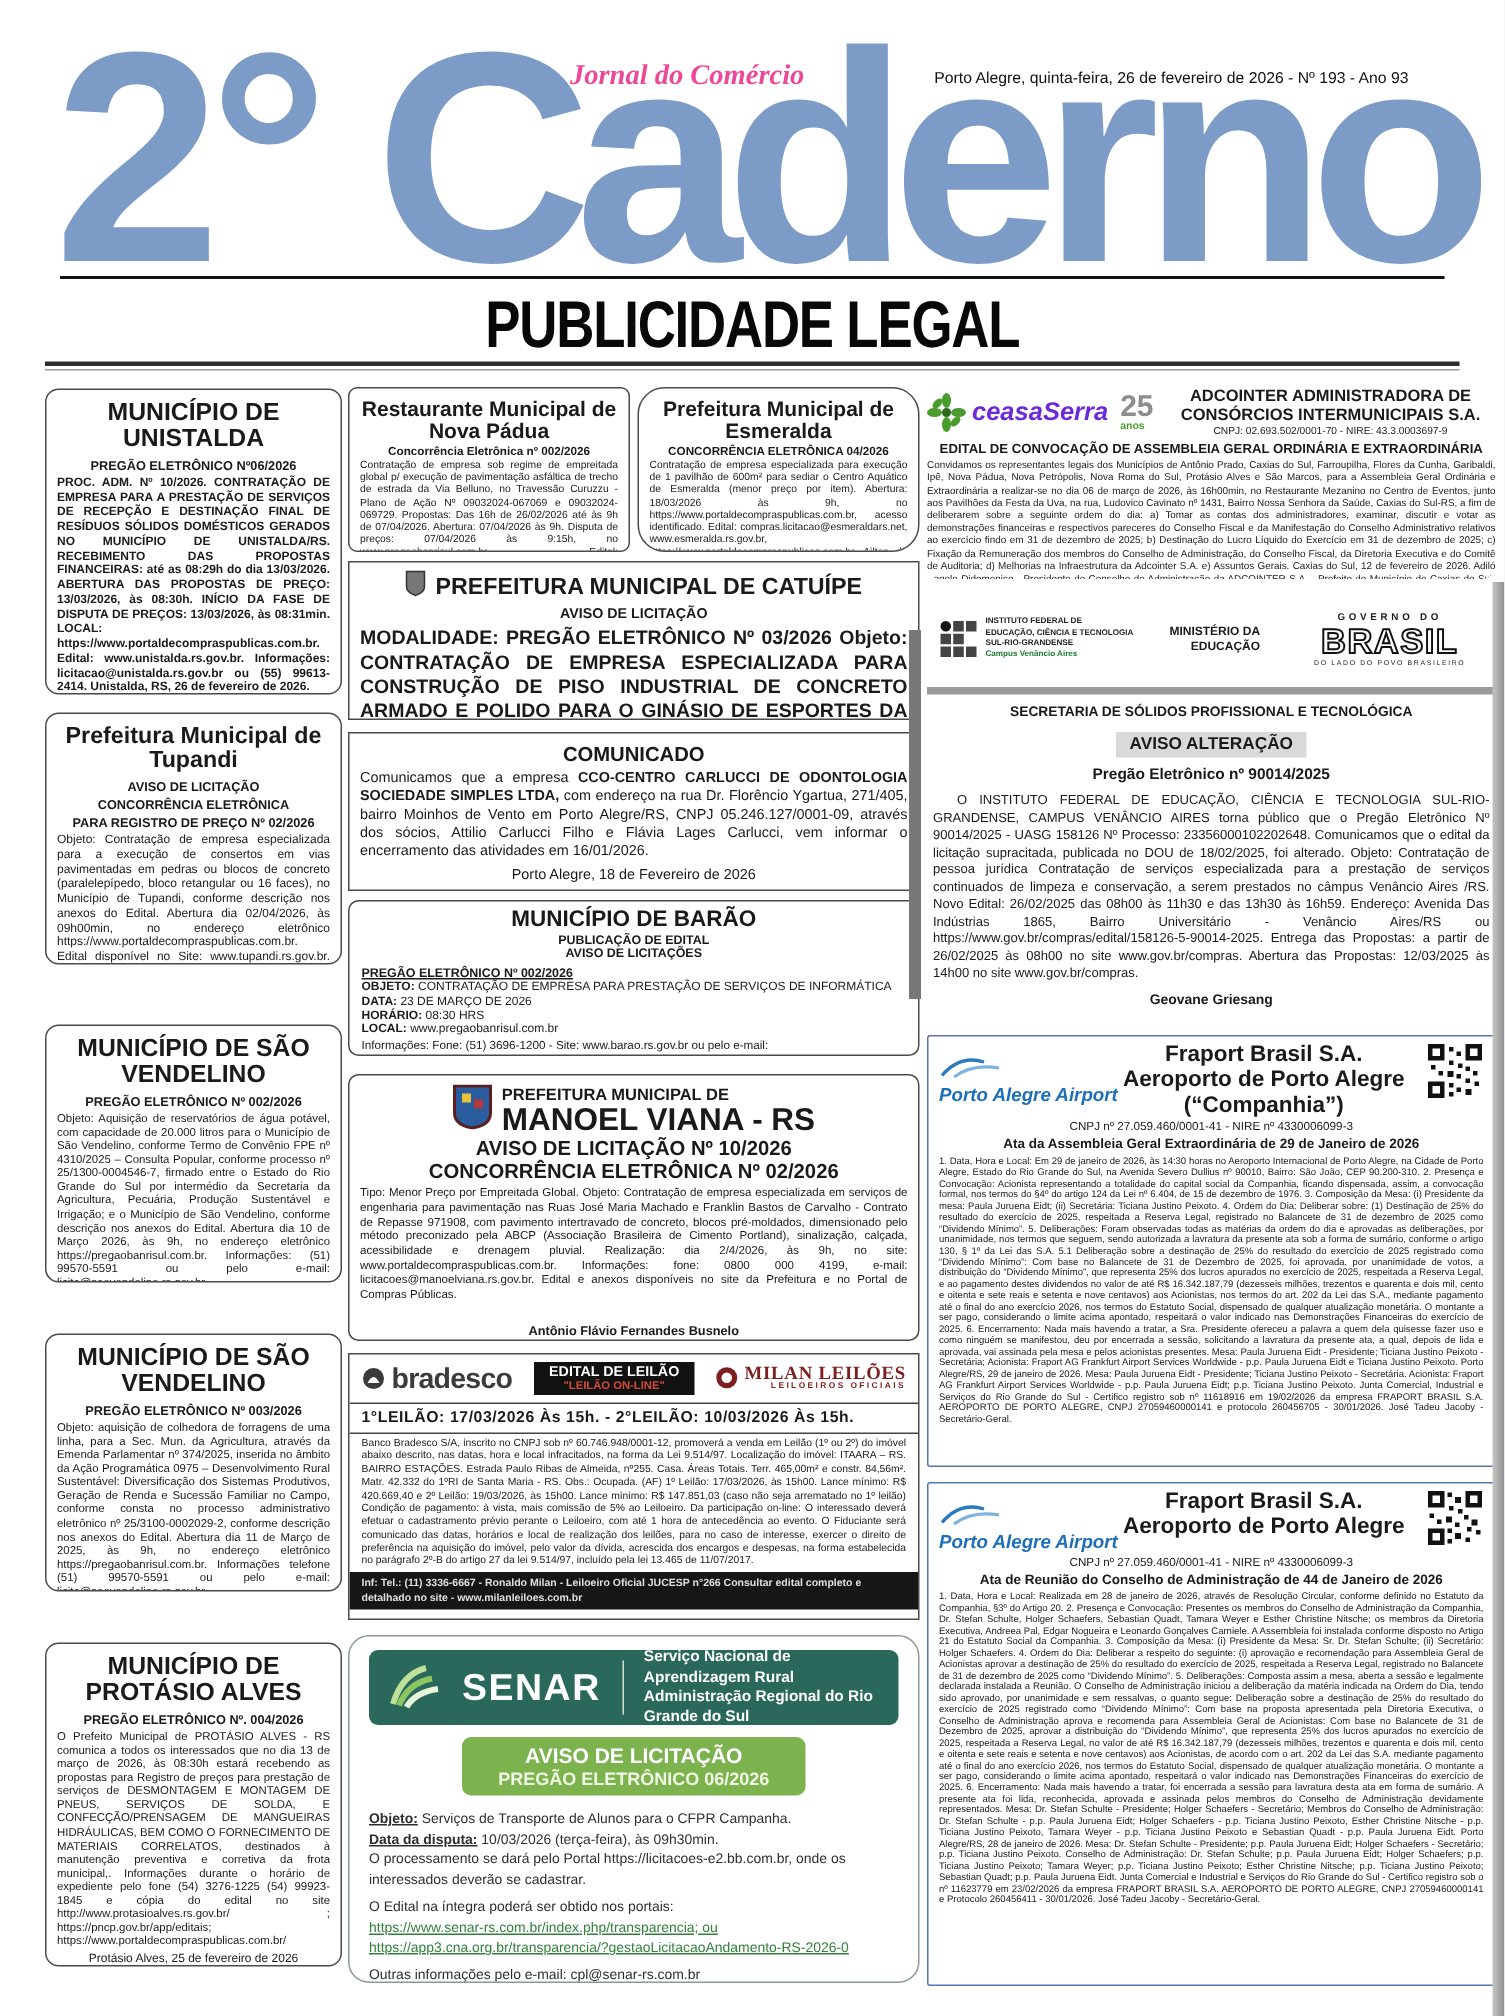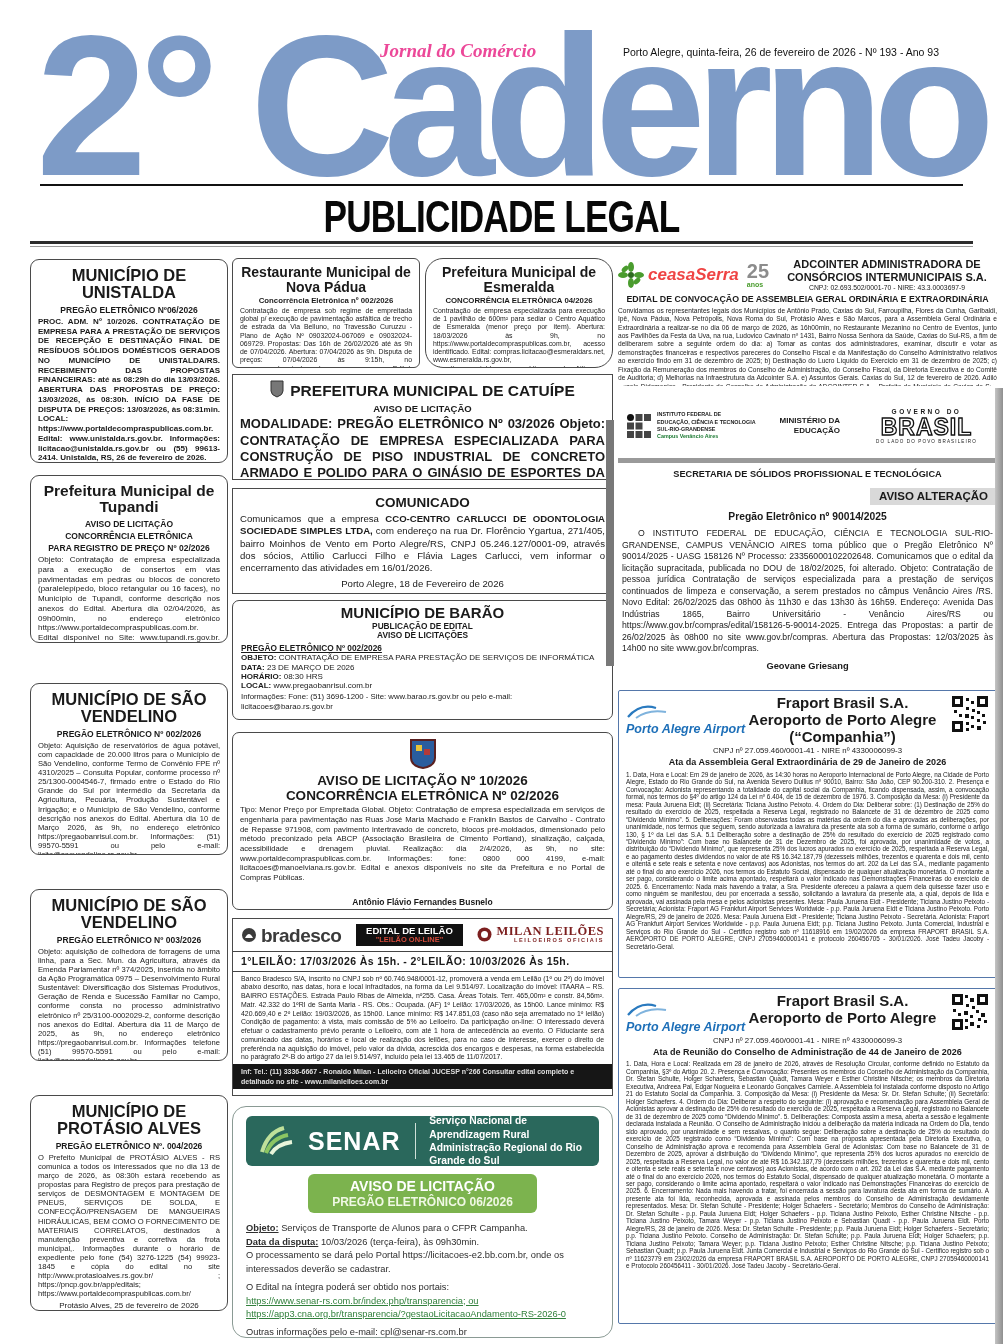--- a/index.html
+++ b/index.html
@@ -79,42 +79,42 @@
   .senar-desc{color:#fff;font:bold 10.3px/1.3 "Liberation Sans",sans-serif;}
   .senar-banner{width:64%;margin:8px auto 9px;background:#7cb34e;border-radius:6px;text-align:center;padding:4px 2px;}
   .senar-banner .b1{font:bold 14px/1.2 "Liberation Sans",sans-serif;color:#fff;}
   .senar-banner .b2{font:bold 12px/1.2 "Liberation Sans",sans-serif;color:#f0f8e4;}
   .senar-line{font-size:9.3px;line-height:1.45;color:#2e2e2e;}
   .senar-line u{font-weight:bold;}
   .senar-link{color:#31803c;text-decoration:underline;}
   
   .adco{border:none;padding:0;}
   .adco-top{display:flex;gap:8px;align-items:center;}
-  .ceasa-text{font:bold italic 17px/1 "Liberation Sans",sans-serif;color:#ef4444;}
+  .ceasa-text{font:bold italic 17px/1 "Liberation Sans",sans-serif;color:#6d28d9;}
   .badge25{font:bold 20px/1 "Liberation Sans",sans-serif;color:#8c8c8c;}
   .badge25 small{font-size:7px;display:block;color:#4a9c2e;}
   .adco-right{flex:1;text-align:center;}
   .adco-title{font:bold 11px/1.15 "Liberation Sans",sans-serif;}
   .adco-cnpj{font-size:6.8px;margin-top:1px;}
   .adco-heading{font:bold 8.8px/1.3 "Liberation Sans",sans-serif;text-align:center;margin-top:3px;}
   .adco-body{font-size:6.6px;line-height:1.28;text-align:justify;margin-top:1px;}
   
   .ifsul{border:none;padding:0;}
   .ifsul-logos{display:flex;align-items:center;justify-content:space-between;padding:4px 8px;height:52px;}
   .ifsul-left{display:flex;gap:5px;align-items:center;}
   .ifsul-txt{font:bold 5.4px/1.35 "Liberation Sans",sans-serif;color:#222;}
   .ifsul-txt .campus{color:#1c7a33;}
   .minedu{font:bold 8px/1.2 "Liberation Sans",sans-serif;text-align:right;}
   .gov{text-align:center;width:125px;}
   .gov .g1{font:bold 6.5px/1.2 "Liberation Sans",sans-serif;letter-spacing:2.5px;}
   .gov .g2{font:900 23px/1 "Liberation Sans",sans-serif;color:#fff;-webkit-text-stroke:1.3px #111;text-shadow:0 0 1px #111;letter-spacing:1px;}
   .gov .g3{font-size:4.6px;letter-spacing:1.1px;}
   .graybar{height:5px;background:#9a9a9a;margin:2px 0;}
   .ifsul-heading{font:bold 9.2px/1.3 "Liberation Sans",sans-serif;text-align:center;margin-top:6px;}
-  .ifsul-alert-wrap{text-align:right;margin-top:5px;}
+  .ifsul-alert-wrap{text-align:center;margin-top:5px;}
   .ifsul-alert{display:inline-block;background:#d9d9d9;padding:1px 9px;font:bold 11.5px/1.3 "Liberation Sans",sans-serif;}
   .ifsul-pregao{font:bold 10.3px/1.3 "Liberation Sans",sans-serif;text-align:center;margin-top:5px;}
   .ifsul-body{font-size:8.7px;line-height:1.32;text-align:justify;text-indent:16px;margin-top:5px;padding:0 4px;}
   .ifsul-foot{text-align:center;font:bold 9.3px/1.3 "Liberation Sans",sans-serif;margin-top:5px;}
   
   .fraport{border:1px solid #5577aa;border-radius:2px;padding:4px 7px;}
   .fra-head{display:flex;align-items:flex-start;gap:5px;}
   .fra-logo{width:108px;padding-top:8px;}
   .fra-logo-text{font:bold italic 12.5px/1 "Liberation Sans",sans-serif;color:#1d6fb8;white-space:nowrap;}
   .fra-title{flex:1;text-align:center;font:bold 15px/1.12 "Liberation Sans",sans-serif;}
@@ -212,41 +212,45 @@
       <div class="cat-foot">Catuípe/RS, 26 de Fevereiro de 2026.</div>
 
     </div>
 
     <div class="box sq gap6" style="height:106px;">
       <div class="com-title">COMUNICADO</div>
       <p class="com-body" style="margin:0;"><span>Comunicamos que a empresa </span><b>CCO-CENTRO CARLUCCI DE ODONTOLOGIA SOCIEDADE SIMPLES LTDA,</b><span> com endereço na rua Dr. Florêncio Ygartua, 271/405, bairro Moinhos de Vento em Porto Alegre/RS, CNPJ 05.246.127/0001-09, através dos sócios, Attilio Carlucci Filho e Flávia Lages Carlucci, vem informar o encerramento das atividades em 16/01/2026.</span></p>
       <div class="com-foot">Porto Alegre, 18 de Fevereiro de 2026</div>
     </div>
 
-    <div class="box gap12" style="height:120px;border-radius:7px;padding:4px 8px;">
+    <div class="box gap12" style="height:104px;border-radius:7px;padding:4px 8px;">
       <div class="bar-title">MUNICÍPIO DE BARÃO</div>
       <div class="bar-sub">PUBLICAÇÃO DE EDITAL</div>
       <div class="bar-sub">AVISO DE LICITAÇÕES</div>
       <div class="bar-pregao">PREGÃO ELETRÔNICO Nº 002/2026</div>
       <div class="bar-line"><b>OBJETO:</b><span> CONTRATAÇÃO DE EMPRESA PARA PRESTAÇÃO DE SERVIÇOS DE INFORMÁTICA</span></div>
       <div class="bar-line"><b>DATA:</b><span> 23 DE MARÇO DE 2026</span></div>
       <div class="bar-line"><b>HORÁRIO:</b><span> 08:30 HRS</span></div>
       <div class="bar-line"><b>LOCAL:</b><span> www.pregaobanrisul.com.br</span></div>
       <div class="bar-info">Informações: Fone: (51) 3696-1200 - Site: www.barao.rs.gov.br ou pelo e-mail: licitacoes@barao.rs.gov.br</div>
 
     </div>
 
     <div class="box gap8" style="height:178px;border-radius:7px;">
       <div class="mv-head">
         <span>
           <svg width="26" height="30" viewBox="0 0 26 30">
               <path d="M1 1 h24 v18 q0 8 -12 10 q-12 -2 -12 -10 Z" fill="#2a5d9e" stroke="#5a2020" stroke-width="2"></path>
               <rect x="6" y="6" width="6" height="6" fill="#e8c33a"></rect>
               <rect x="14" y="10" width="6" height="6" fill="#b23a3a"></rect>
             </svg>
+        </span>
+        <span>
+          <div class="mv-pre">PREFEITURA MUNICIPAL DE</div>
+          <div class="mv-title">MANOEL VIANA - RS</div>
         </span>
       </div>
       <div class="mv-sub">AVISO DE LICITAÇÃO Nº 10/2026</div>
       <div class="mv-sub">CONCORRÊNCIA ELETRÔNICA Nº 02/2026</div>
       <div class="mv-body">Tipo: Menor Preço por Empreitada Global. Objeto: Contratação de empresa especializada em serviços de engenharia para pavimentação nas Ruas José Maria Machado e Franklin Bastos de Carvalho - Contrato de Repasse 971908, com pavimento intertravado de concreto, blocos pré-moldados, dimensionado pelo método preconizado pela ABCP (Associação Brasileira de Cimento Portland), sinalização, calçada, acessibilidade e drenagem pluvial. Realização: dia 2/4/2026, às 9h, no site: www.portaldecompraspublicas.com.br. Informações: fone: 0800 000 4199, e-mail: licitacoes@manoelviana.rs.gov.br. Edital e anexos disponíveis no site da Prefeitura e no Portal de Compras Públicas.</div>
       <div class="mv-foot"><span style="font-weight:bold;">Antônio Flávio Fernandes Busnelo</span><br><span>Prefeito Municipal</span></div>
     </div>
 
     <div class="box sq brad gap10" style="height:178px;">
       <div class="brad-head">

